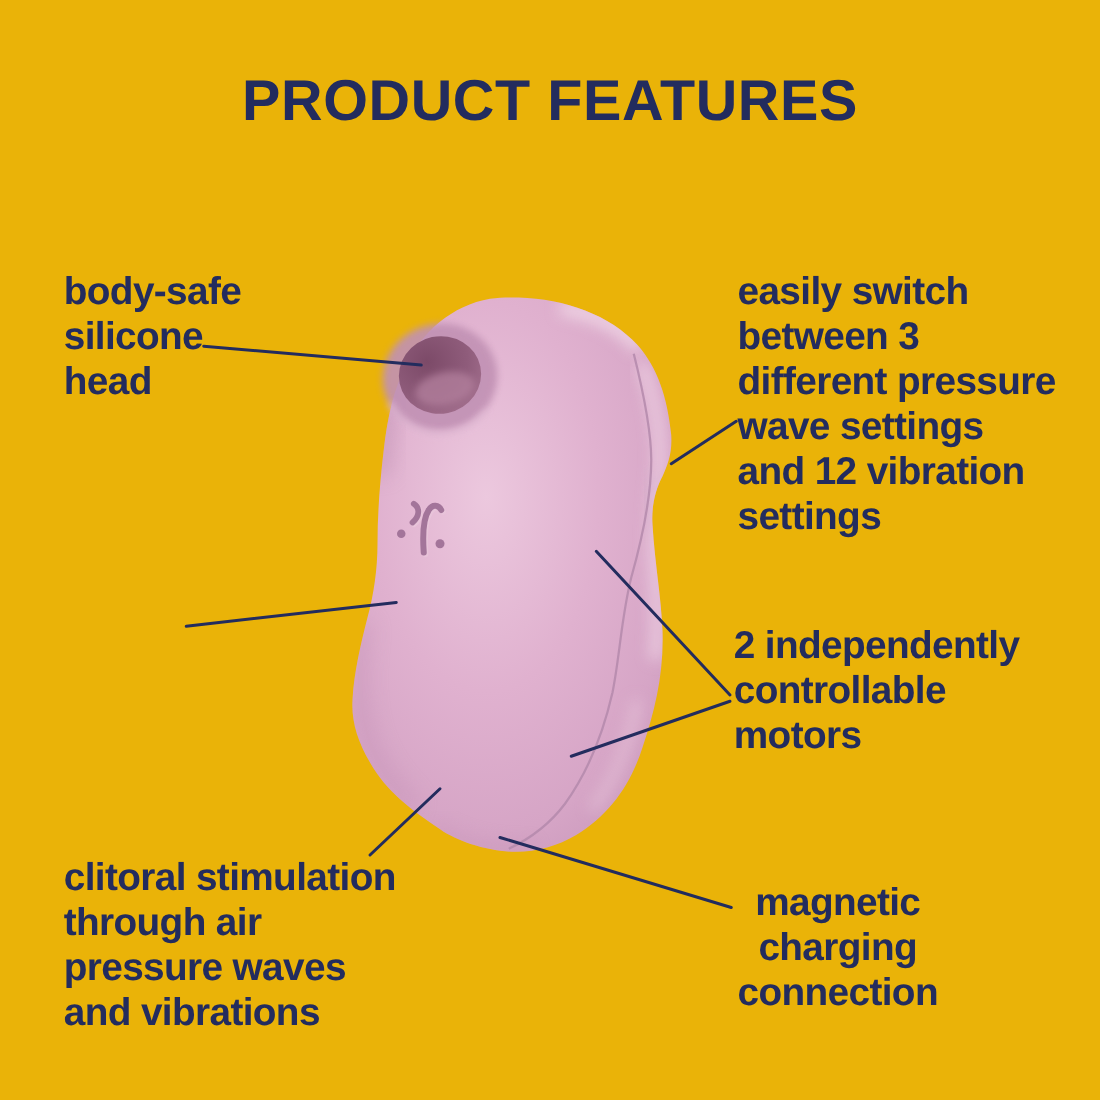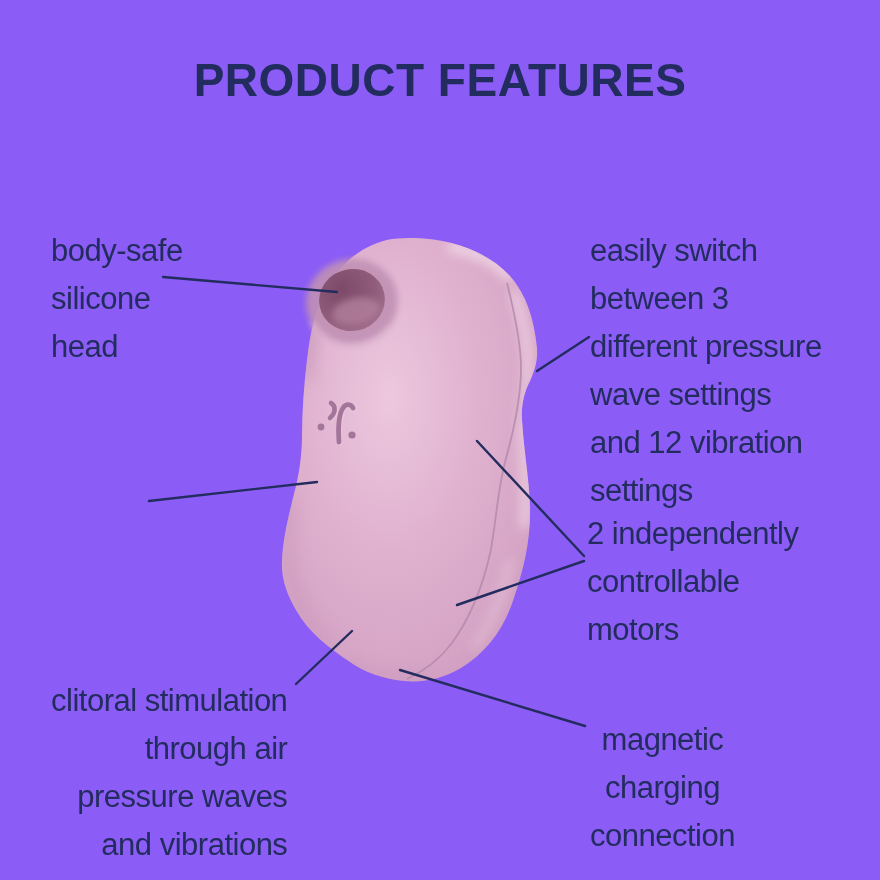--- a/index.html
+++ b/index.html
@@ -2,51 +2,50 @@
 <html style="--navy: #232c5e;"><head>
 <meta charset="utf-8">
 <style>
   :root { --navy: #232c5e; }
   * { margin: 0; padding: 0; box-sizing: border-box; }
   html, body { background: #ffffff; }
   .canvas {
     position: relative;
     width: 880px;
     height: 880px;
-    background: #8b5cf6;
+    background: #eab308;
     overflow: hidden;
     font-family: "Liberation Sans", sans-serif;
   }
   .title {
     position: absolute;
     top: 54px;
     left: 0;
     width: 880px;
     text-align: center;
     font-size: 46px;
     line-height: 52px;
     font-weight: bold;
     letter-spacing: 0.5px;
     color: var(--navy);
   }
   .feature-label {
     position: absolute;
     font-size: 31px;
-    line-height: 48px;
-    font-weight: 400;
+    line-height: 36px;
+    font-weight: 700;
     letter-spacing: -0.5px;
     color: var(--navy);
     white-space: pre;
-    margin-top: 12px;
   }
   .f-body-safe { left: 51px;  top: 215px; }
   .f-easily    { left: 590px; top: 215px; }
   .f-playful   { left: 51px;  top: 459px; }
   .f-motors    { left: 587px; top: 498px; }
-  .f-clitoral  { left: 51px;  top: 665px; text-align: right; }
+  .f-clitoral  { left: 51px;  top: 684px; }
   .f-magnetic  { left: 590px; top: 704px; text-align: center; }
   .artwork {
     position: absolute;
     left: 0; top: 0;
     width: 880px; height: 880px;
   }
 </style>
 </head>
 <body>
 

